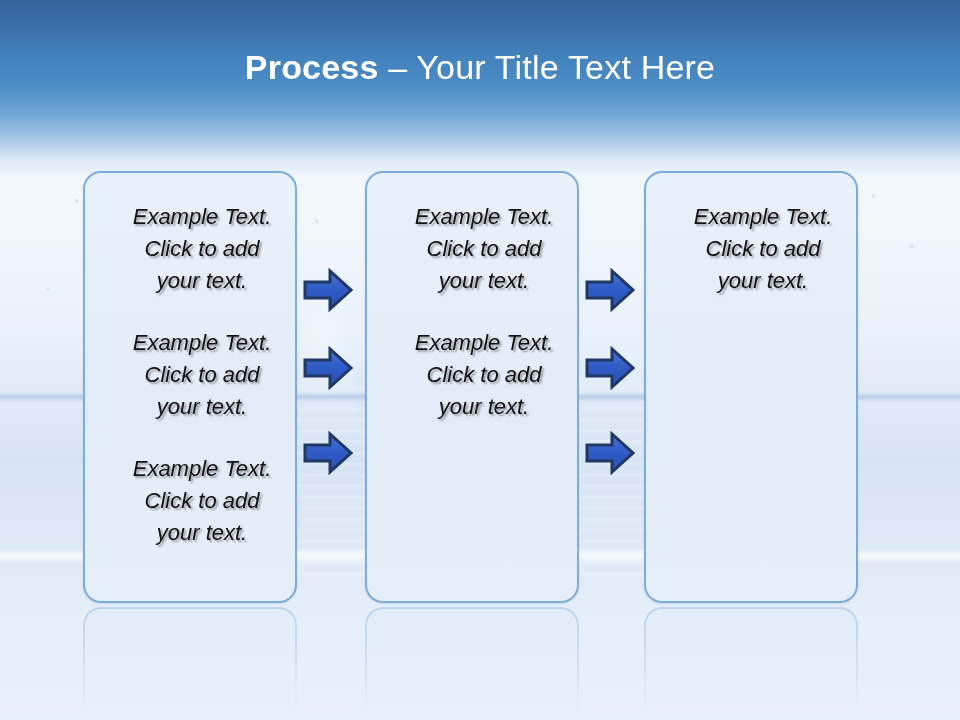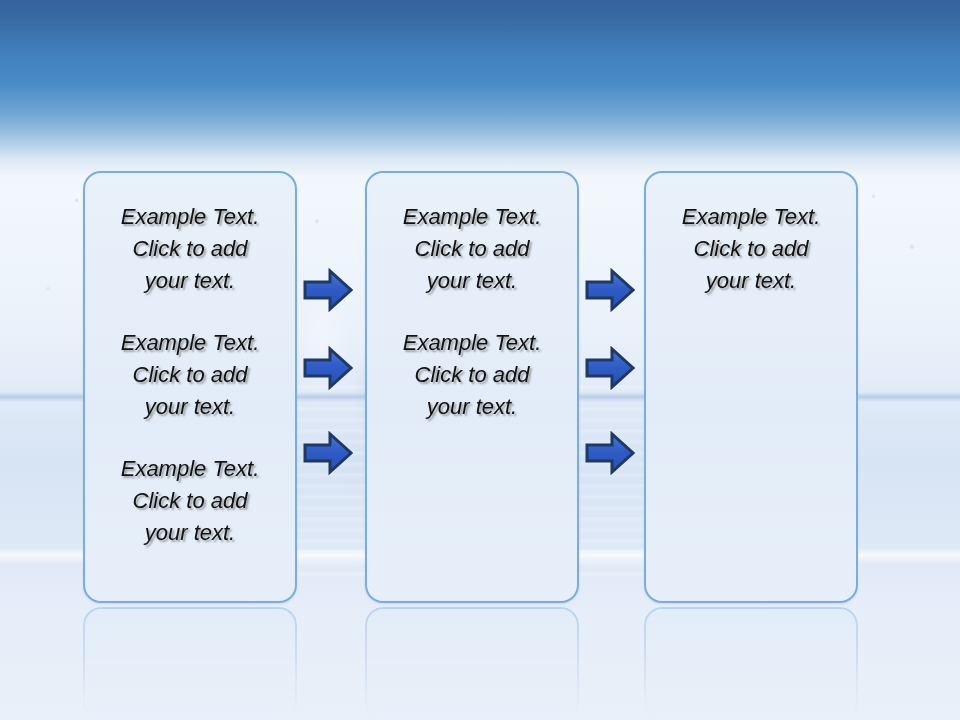--- a/index.html
+++ b/index.html
@@ -120,21 +120,21 @@
 
   
   .panel {
     position:absolute;
     border:2.5px solid #7cadda;
     border-radius:18px;
     background:linear-gradient(to bottom, #e9f1fa 0%, #e2ecf8 55%, #e6eff9 100%);
     box-shadow:0 1px 2px rgba(90,130,175,.18);
   }
   .panel-inner {
-    position:absolute; left:0; top:0; width:100%; height:100%;
+    position:absolute; left:12px; top:0; width:100%; height:100%;
     padding:28px 16px 0 16px;
     display:flex;
     flex-direction:column;
     align-items:center;
   }
   .text-block {
     width:100%;
     text-align:center;
     font-style:italic;
     font-weight:normal;
@@ -156,20 +156,23 @@
 <div id="slide">
 
   <div class="bg-base"></div>
   <div class="bubbles"></div>
   <div class="splash-left"></div>
   <div class="ripple"></div>
   <div class="bg-horizon"></div>
   <div class="bg-horizon2"></div>
 
   <div class="header-band"></div>
+  <div class="header-title">
+    <span class="t-bold">Process </span><span class="t-norm">– Your Title Text Here</span>
+  </div>
 
   <div id="reflections">
       <div class="reflection" style="left: 83px; top: 607px; width: 214px; height: 113px;"></div>
       <div class="reflection" style="left: 365px; top: 607px; width: 214px; height: 113px;"></div>
       <div class="reflection" style="left: 644px; top: 607px; width: 214px; height: 113px;"></div>
     </div>
 
   <div id="panels">
       <div class="panel" style="left: 83px; top: 171px; width: 214px; height: 432px;">
         <div class="panel-inner">

